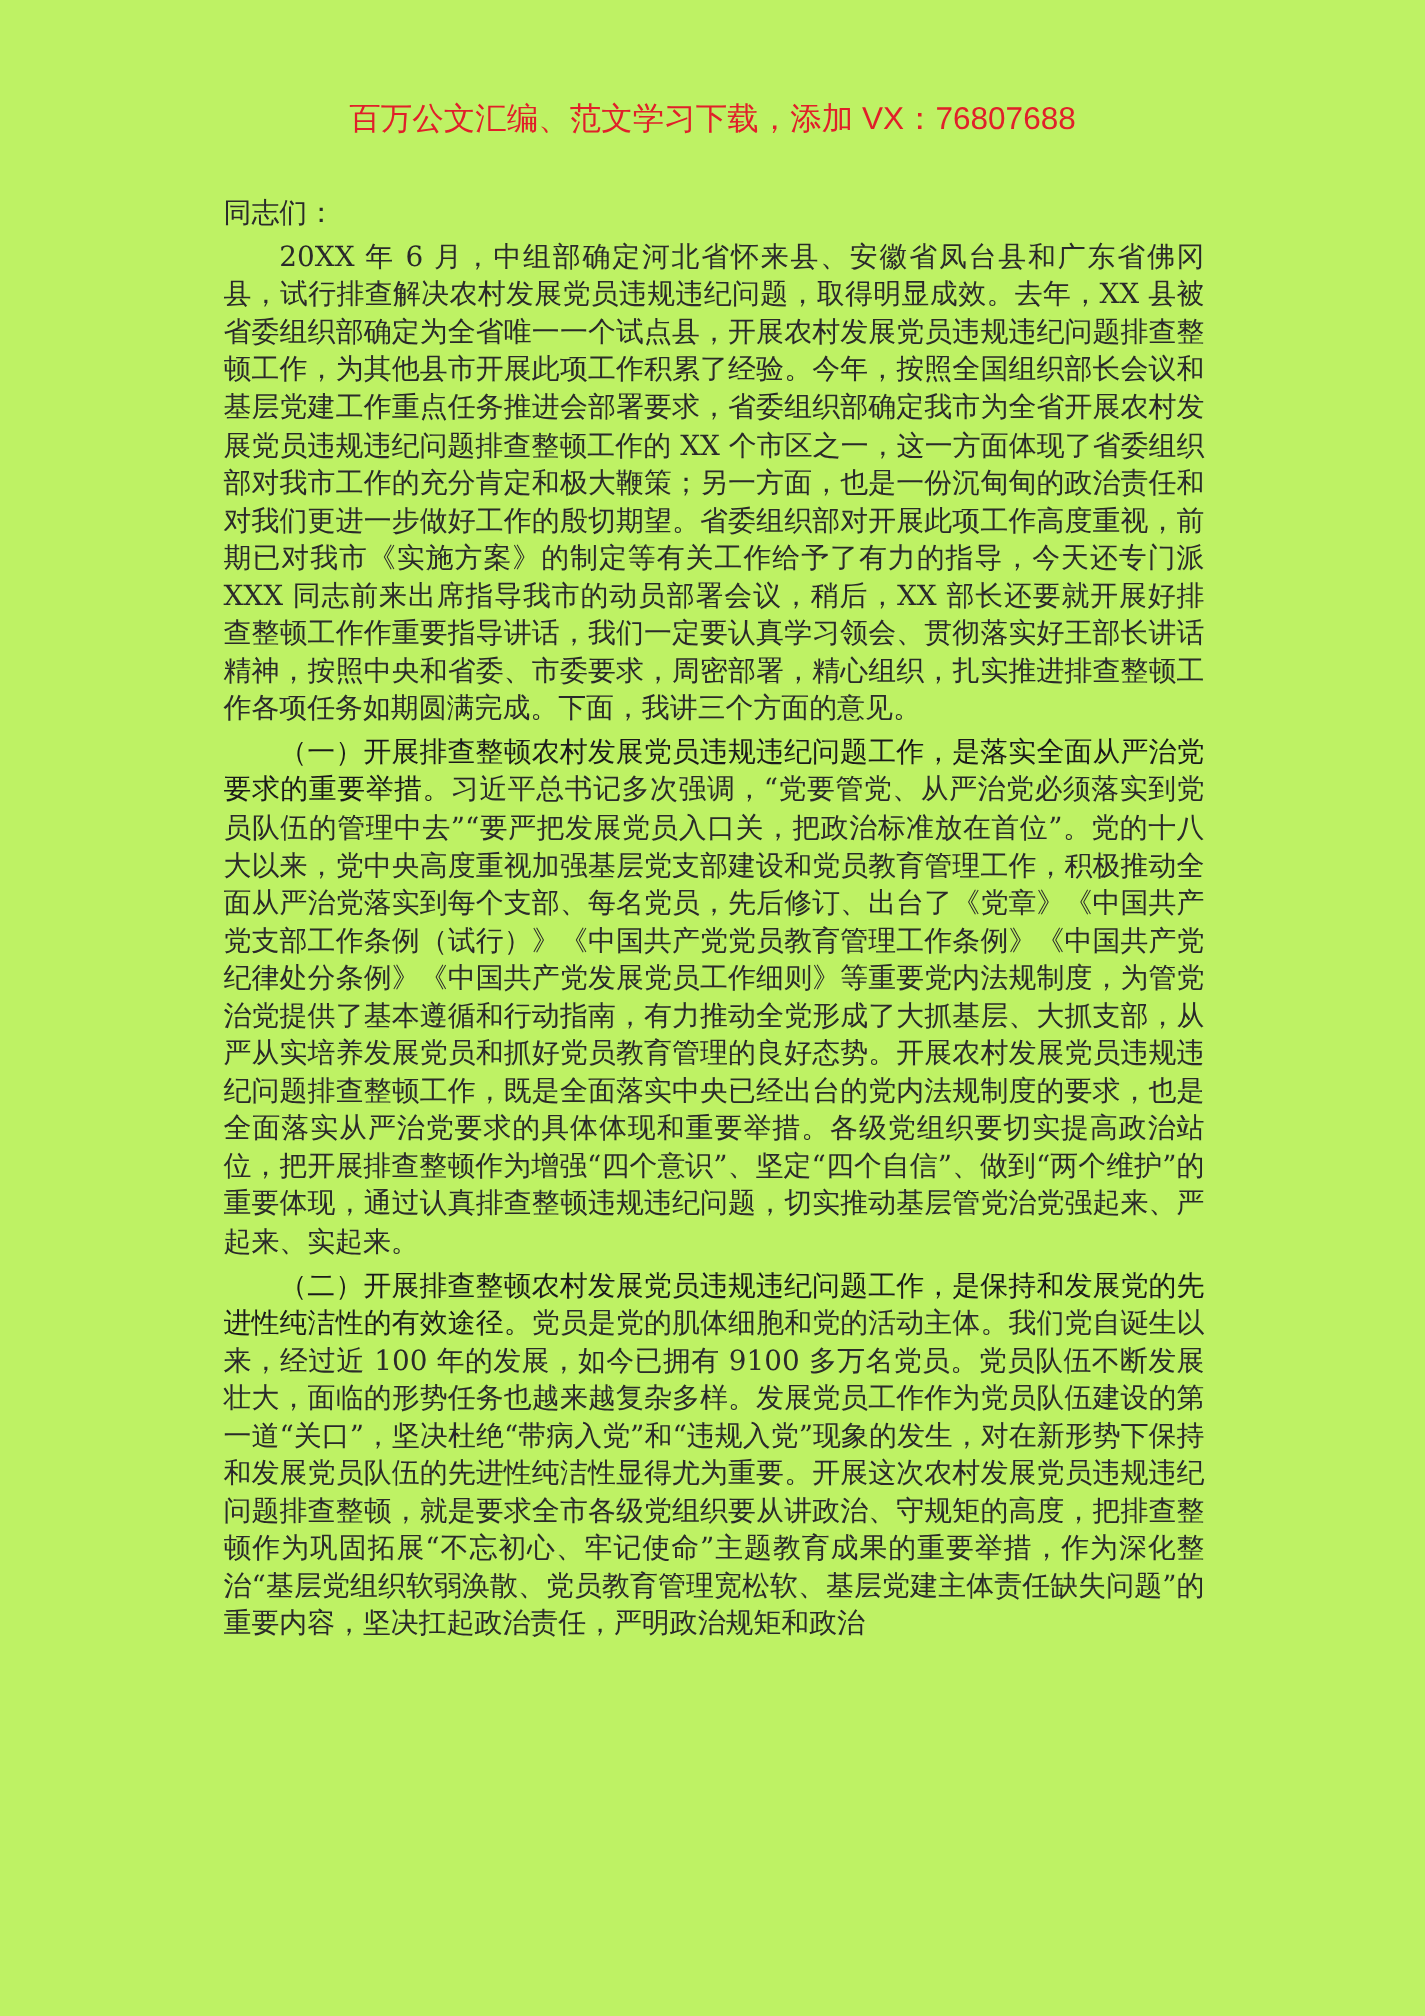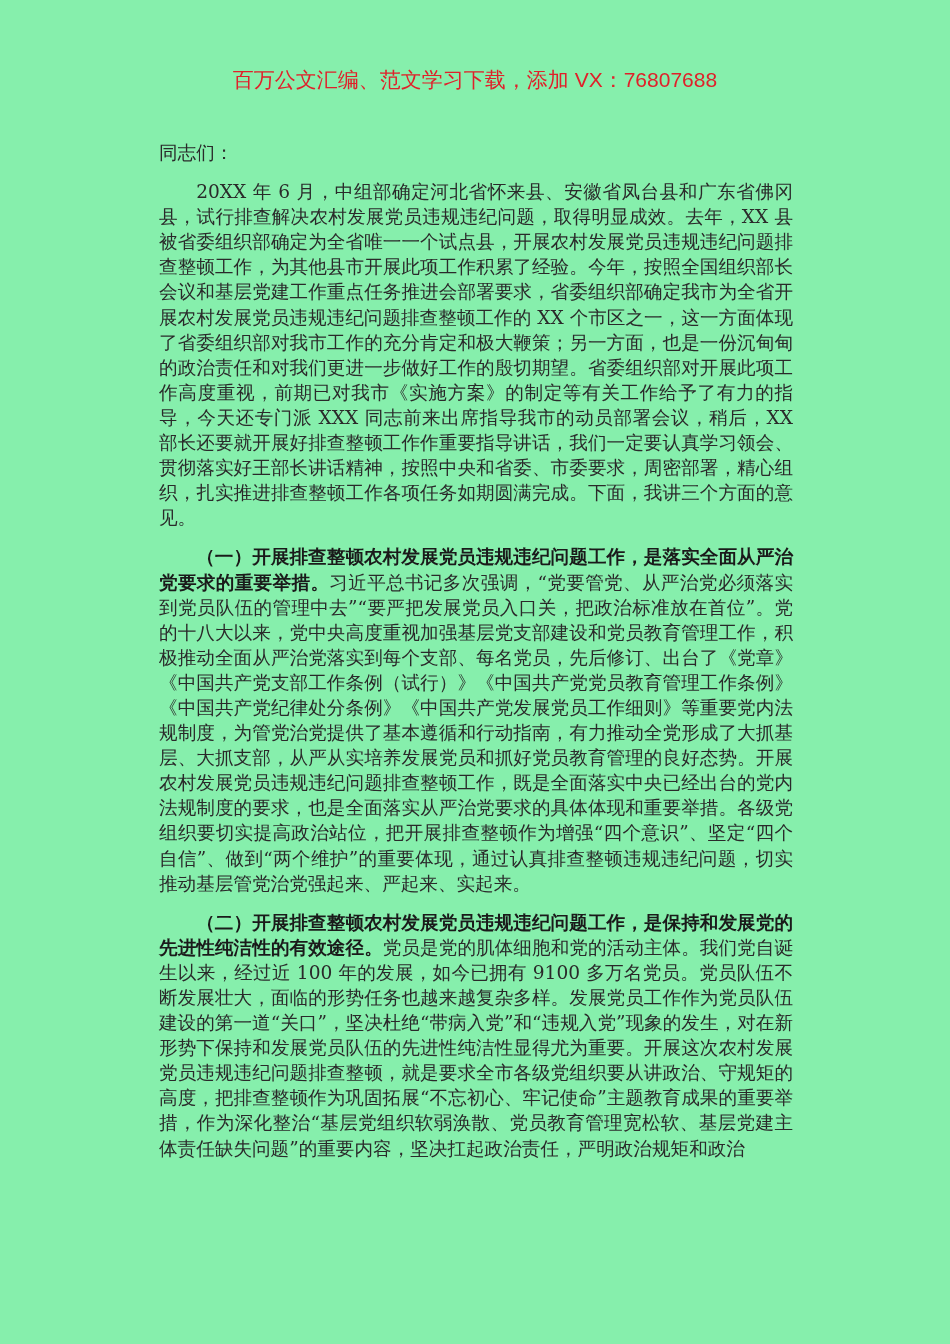--- a/index.html
+++ b/index.html
@@ -1,32 +1,32 @@
 <!DOCTYPE html>
 <html><head>
 <meta charset="utf-8">
 <style>
   html, body { margin: 0; padding: 0; background: #ffffff; }
   body { width: 950px; height: 1344px; position: relative; overflow: hidden; }
-  .page { position: absolute; left: 0; top: 0; width: 950px; height: 1344px; background: #86efac; }
+  .page { position: absolute; left: 0; top: 0; width: 950px; height: 1344px; background: #bef264; }
   .banner {
     position: absolute; top: 66px; left: 0; width: 950px; text-align: center;
     color: #e0202a; font-family: "Liberation Sans", "DejaVu Sans", sans-serif;
     font-size: 21px; line-height: 28px; letter-spacing: 0px;
   }
   .body {
     position: absolute; top: 126px; left: 145px; width: 662px;
     font-family: "DejaVu Serif", "Liberation Serif", serif;
     font-size: 18.6px; line-height: 25.1px; color: #2a2a2a;
     text-align: justify; text-justify: inter-character;
   }
-  .body p { margin: 14px; }
+  .body p { margin: 4px; }
   .indent { text-indent: 2em; }
   .h1 { font-family: "DejaVu Sans", "Liberation Sans", sans-serif; font-weight: bold; color: #1a1a1a; }
-  .b { font-family: "DejaVu Sans", "Liberation Sans", sans-serif; font-weight: bold; color: #1a1a1a; }
+  .b { font-family: "DejaVu Sans", "Liberation Sans", sans-serif; font-weight: normal; color: #1a1a1a; }
 </style>
 </head>
 <body>
 
 <div class="page">
   <div class="banner">百万公文汇编、范文学习下载，添加 VX：76807688</div>
 
   <div class="body">
     <p>同志们：</p>
     <p class="indent">20XX 年 6 月，中组部确定河北省怀来县、安徽省凤台县和广东省佛冈县，试行排查解决农村发展党员违规违纪问题，取得明显成效。去年，XX 县被省委组织部确定为全省唯一一个试点县，开展农村发展党员违规违纪问题排查整顿工作，为其他县市开展此项工作积累了经验。今年，按照全国组织部长会议和基层党建工作重点任务推进会部署要求，省委组织部确定我市为全省开展农村发展党员违规违纪问题排查整顿工作的 XX 个市区之一，这一方面体现了省委组织部对我市工作的充分肯定和极大鞭策；另一方面，也是一份沉甸甸的政治责任和对我们更进一步做好工作的殷切期望。省委组织部对开展此项工作高度重视，前期已对我市《实施方案》的制定等有关工作给予了有力的指导，今天还专门派 XXX 同志前来出席指导我市的动员部署会议，稍后，XX 部长还要就开展好排查整顿工作作重要指导讲话，我们一定要认真学习领会、贯彻落实好王部长讲话精神，按照中央和省委、市委要求，周密部署，精心组织，扎实推进排查整顿工作各项任务如期圆满完成。下面，我讲三个方面的意见。</p>

